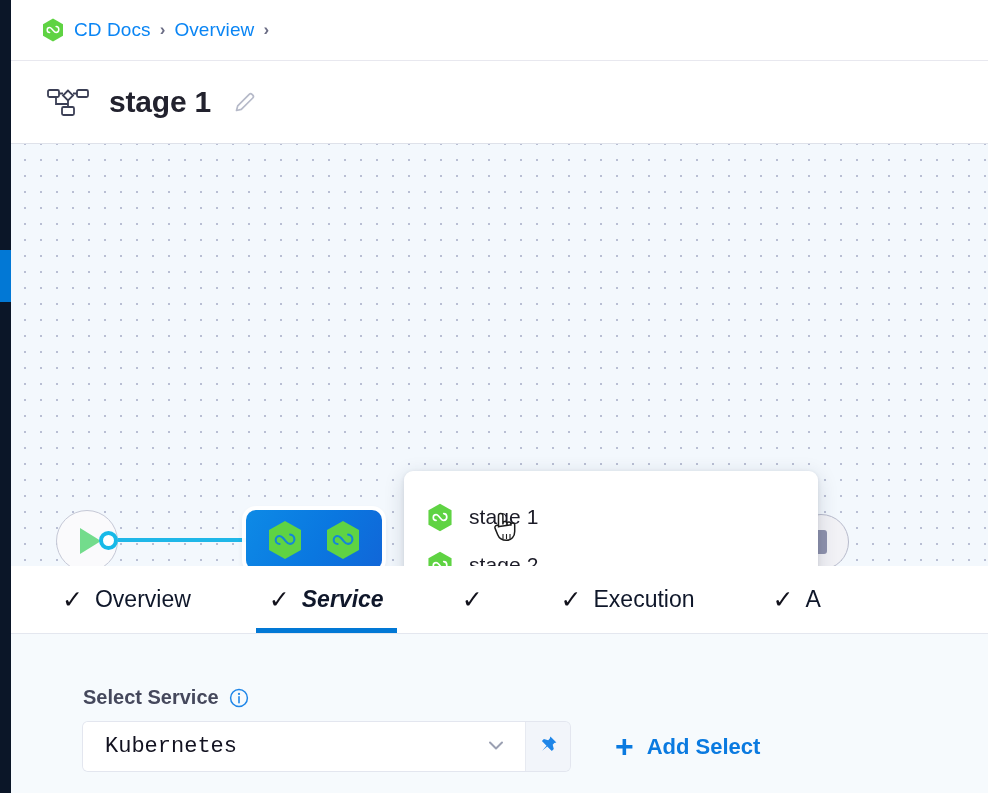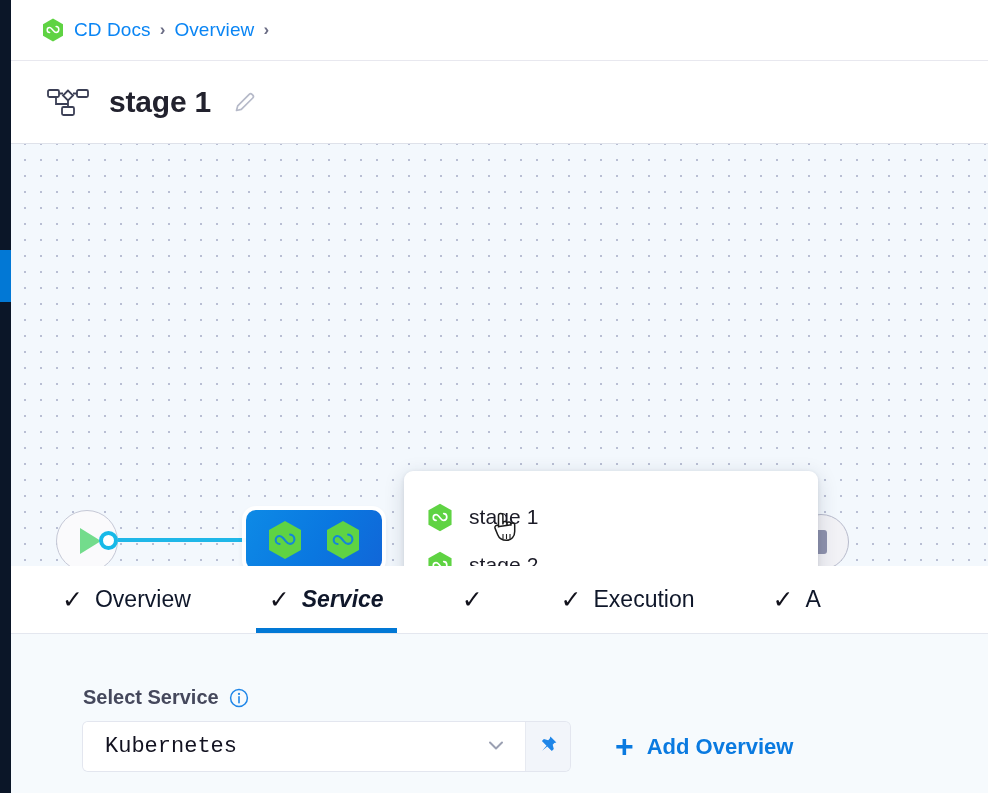--- a/index.html
+++ b/index.html
@@ -441,18 +441,18 @@
           <span>
             <svg viewBox="0 0 22 22" width="22" height="22">
               <path d="M13.4 2.6 19.4 8.6l-2.1.5-1.6 1.6 1.1 4.3-2 2-4.6-4.6-5 4.3 4.3-5L4.9 7.1l2-2 4.3 1.1 1.6-1.6z" fill="#1f86e8"></path>
             </svg>
           </span>
         </div>
       </div>
 
       <div class="add-service-btn">
         <span class="plus-glyph">+</span>
-        <span class="add-service-label">Add Overview</span>
+        <span class="add-service-label">Add Select</span>
       </div>
     </div>
   </div>
 
 </div>
 
 </body></html>

